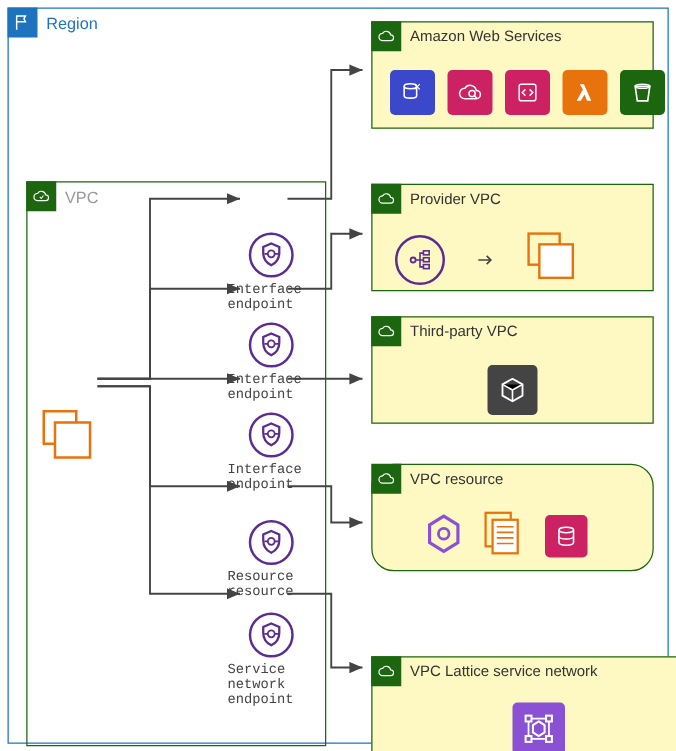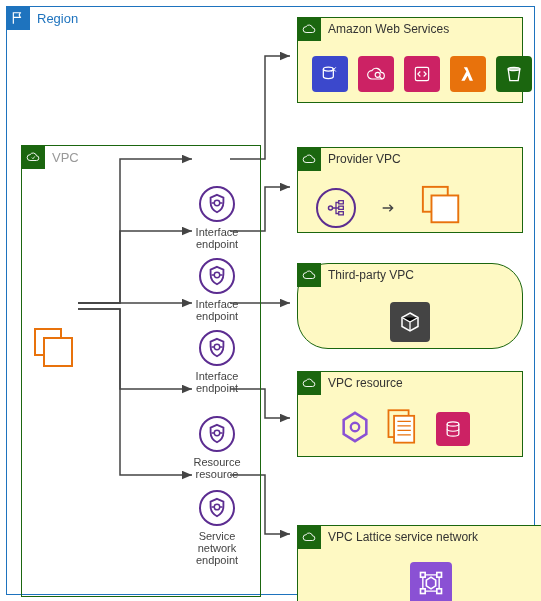--- a/index.html
+++ b/index.html
@@ -48,24 +48,25 @@
   }
   .vpc-label {
     position: absolute;
     left: 30px; top: 4px;
     color: #999;
     font-size: 13px;
   }
   .endpoint {
     position: absolute;
     width: 70px;
-    text-align: center;
+    text-align: left;
     font-size: 11px;
     line-height: 12px;
     color: #444;
+    font-family: Liberation Mono, monospace;
   }
   .endpoint .circle {
     width: 36px; height: 36px;
     border: 2px solid #5c2d91;
     border-radius: 50%;
     margin: 0 auto 4px auto;
     display: flex; align-items: center; justify-content: center;
     background: #fff;
   }
   .client {
@@ -273,38 +274,38 @@
         </svg>
       <div>
         <svg width="44" height="44" viewBox="0 0 46 46">
             <rect x="3" y="3" width="26" height="26" fill="none" stroke="#e8720c" stroke-width="2"></rect>
             <rect x="12" y="12" width="28" height="28" fill="#fff" stroke="#e8720c" stroke-width="2"></rect>
           </svg>
       </div>
     </div>
   </div>
 
-  <div class="box" style="left:290px; top:256px; width:226px; height:86px;border-radius:31px;">
+  <div class="box" style="left:290px; top:246px; width:226px; height:86px;">
     <div class="box-tab">
       <svg width="14" height="14" viewBox="0 0 24 24">
           <path d="M7 18a5 5 0 010-10 6 6 0 0111 2 4 4 0 010 8H7z" fill="none" stroke="#fff" stroke-width="1.6"></path>
         </svg>
     </div>
     <span class="box-label">Third-party VPC</span>
     <div style="position:absolute; left:50%; top:36px; transform:translateX(-50%);">
       <div class="svc-icon" style="background:#444;width:40px;height:40px">
         <svg width="24" height="24" viewBox="0 0 24 24">
             <path d="M12 3l8 4.5v9L12 21l-8-4.5v-9L12 3z" fill="none" stroke="#fff" stroke-width="1.5"></path>
             <path d="M4 7.5L12 12l8-4.5M12 12v9" stroke="#fff" stroke-width="1.3"></path>
           </svg>
       </div>
     </div>
   </div>
 
-  <div class="box" style="left:290px; top:364px; width:226px; height:86px;">
+  <div class="box" style="left:290px; top:364px; width:226px; height:86px;border-radius:18px;">
     <div class="box-tab">
       <svg width="14" height="14" viewBox="0 0 24 24">
           <path d="M7 18a5 5 0 010-10 6 6 0 0111 2 4 4 0 010 8H7z" fill="none" stroke="#fff" stroke-width="1.6"></path>
         </svg>
     </div>
     <span class="box-label">VPC resource</span>
     <div style="position:absolute; left:40px; top:36px; display:flex; gap:14px; align-items:center">
       <div>
         <svg width="34" height="34" viewBox="0 0 24 24">
             <path d="M12 2l8 5v10l-8 5-8-5V7l8-5z" fill="none" stroke="#8a51d4" stroke-width="1.8"></path>

